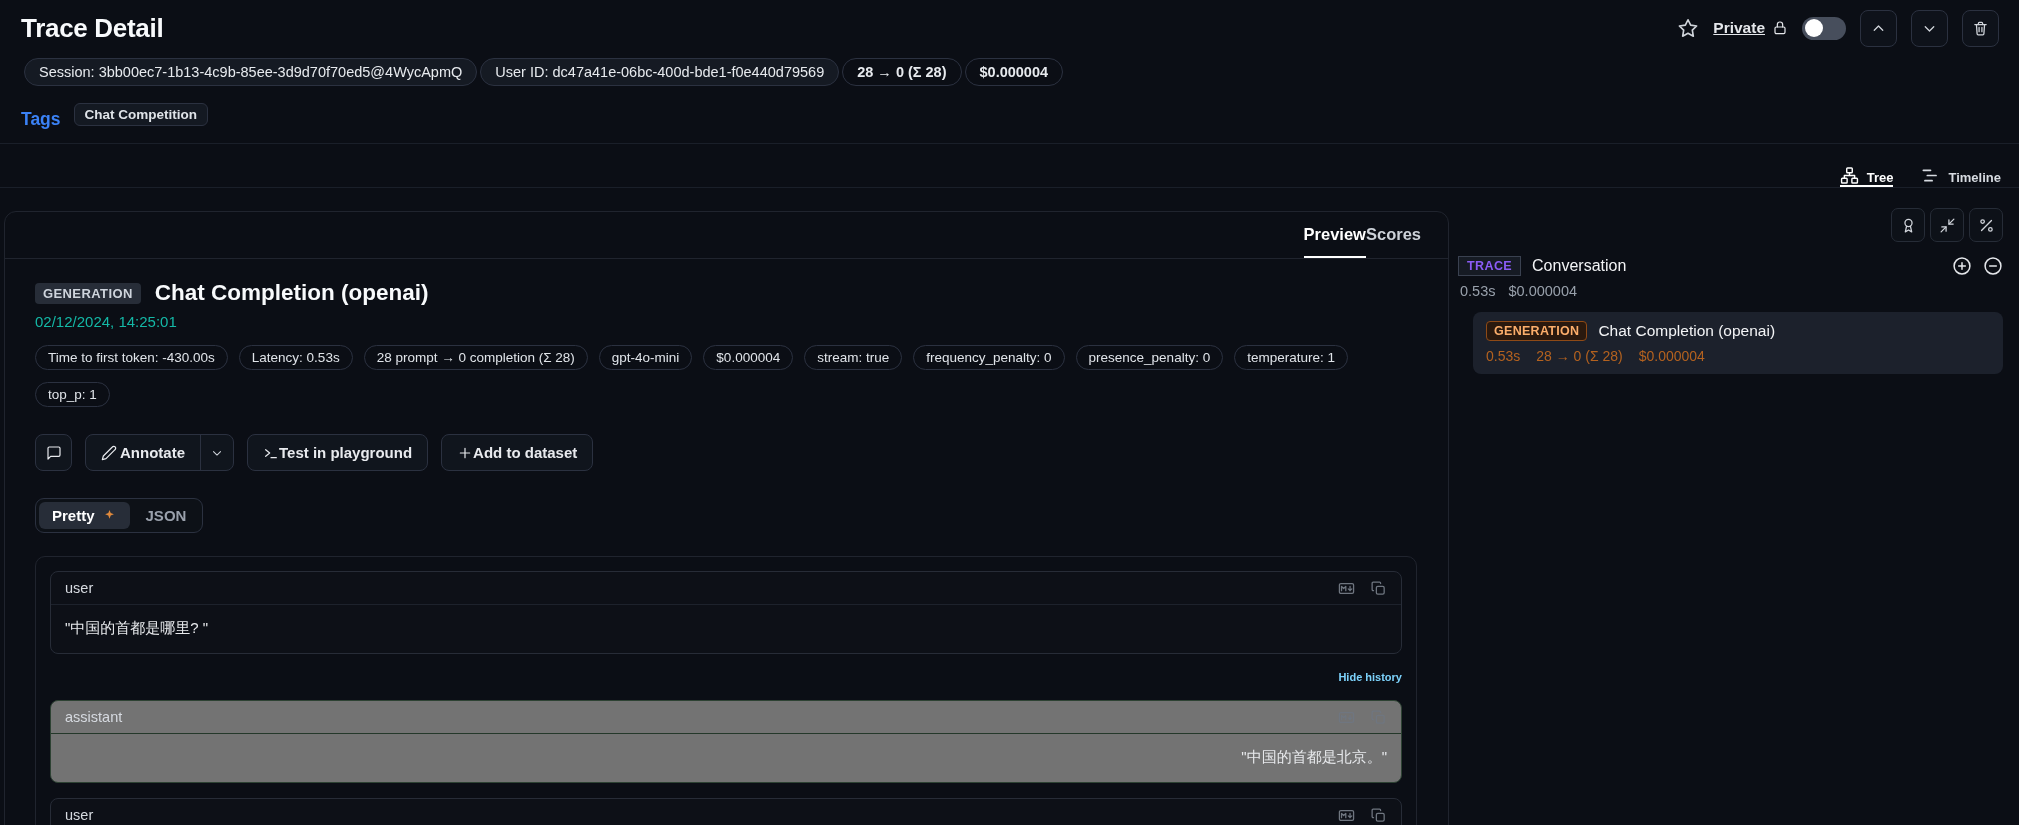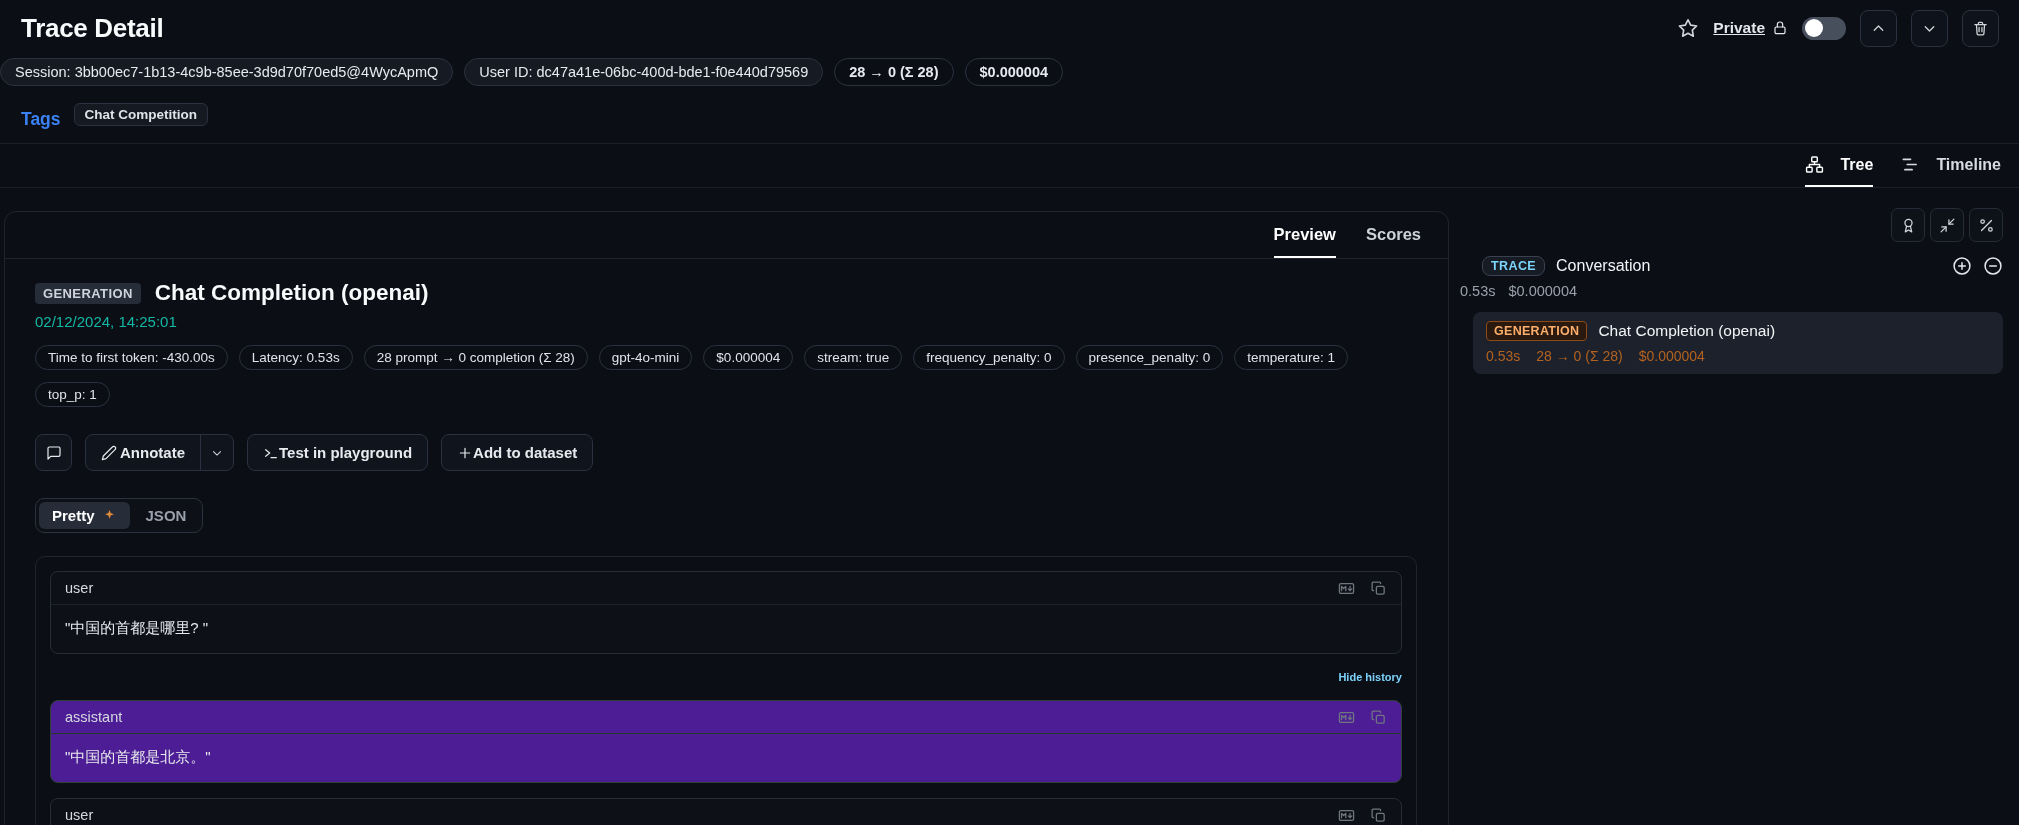--- a/index.html
+++ b/index.html
@@ -17,40 +17,40 @@
   .page-title { font-size: 26px; font-weight: 700; color: #f8fafc; letter-spacing: -0.3px; }
   .topbar-right { margin-left: auto; display: flex; align-items: center; gap: 14px; text-decoration: underline; }
   .iconghost { background: none; border: none; color: #d1d5db; cursor: pointer; display: flex; align-items: center; }
   .private-wrap { display: flex; align-items: center; gap: 7px; font-size: 15.5px; font-weight: 600; color: #e5e7eb; }
   .toggle { width: 44px; height: 23px; border-radius: 999px; background: #474e5c; position: relative; border: none; cursor: pointer; }
   .toggle .knob { position: absolute; top: 2.5px; left: 3px; width: 18px; height: 18px; border-radius: 50%; background: #ffffff; }
   .sqbtn { width: 37px; height: 37px; border-radius: 8px; border: 1px solid #2b3140; background: #0e121a; color: #d1d5db; display: flex; align-items: center; justify-content: center; cursor: pointer; }
   .sqbtn svg { width: 17px; height: 17px; }
 
   
-  .badges-row { display: flex; align-items: center; gap: 11px; padding: 8px 8px 6px 0; }
+  .badges-row { display: flex; align-items: center; gap: 3px; padding: 8px 8px 6px 24px; }
   .pillbadge { border: 1px solid #2b3140; background: #151a23; border-radius: 999px; padding: 5px 14px; font-size: 14.5px; font-weight: 500; color: #e7eaee; white-space: nowrap; }
   .pillbadge.outline { background: transparent; font-weight: 600; }
 
   
   .tags-row { display: flex; align-items: center; gap: 13px; padding: 6px 21px 13px 21px; border-bottom: 1px solid #1a1f29; }
   .tags-label { font-size: 17.5px; font-weight: 700; color: #3b82f6; margin-top: 11px; }
   .tagchip { border: 1px solid #2b3140; background: #141922; border-radius: 6px; padding: 3px 10px; font-size: 13.5px; font-weight: 600; color: #dfe3e8; cursor: pointer; }
 
   
   .viewbar { display: flex; justify-content: flex-end; align-items: stretch; gap: 28px; height: 44px; border-bottom: 1px solid #1a1f29; padding-right: 18px; }
-  .viewtab { display: flex; align-items: center; gap: 16px; font-size: 16px; font-weight: 600; color: #d7dbe1; border-bottom: 2px solid transparent; cursor: pointer; background: none; border-top: none; border-left: none; border-right: none; }
+  .viewtab { display: flex; align-items: flex-end; gap: 8px; font-size: 13px; font-weight: 600; color: #d7dbe1; border-bottom: 2px solid transparent; cursor: pointer; background: none; border-top: none; border-left: none; border-right: none; }
   .viewtab.active { color: #ffffff; border-bottom-color: #ffffff; }
   .viewtab svg { width: 19px; height: 19px; }
 
   
   .content { display: flex; align-items: flex-start; height: 645px; overflow: hidden; }
   .main-panel { margin: 23px 0 0 4px; width: 1445px; height: 760px; border: 1px solid #20242e; border-radius: 12px; background: #0b0e15; }
 
-  .panel-tabs { display: flex; justify-content: flex-end; align-items: stretch; gap: 30px; height: 47px; border-bottom: 1px solid #20242e; padding-right: 27px; }
+  .panel-tabs { display: flex; justify-content: flex-end; align-items: stretch; height: 47px; border-bottom: 1px solid #20242e; padding-right: 27px; }
   .ptab { display: flex; align-items: center; font-size: 16.5px; font-weight: 600; color: #cdd2d9; border-bottom: 2px solid transparent; cursor: pointer; background: none; border-top: none; border-left: none; border-right: none; }
   .ptab.active { color: #ffffff; border-bottom-color: #ffffff; }
 
   .obs { padding: 21px 30px 0 30px; }
   .obs-titlerow { display: flex; align-items: center; gap: 14px; }
   .typechip { background: #272d38; color: #ced4dc; font-size: 13px; font-weight: 600; letter-spacing: 0.4px; padding: 3px 8px; border-radius: 4px; }
   .obs-title { font-size: 22.5px; font-weight: 700; color: #f8fafc; }
   .obs-time { margin-top: 7px; font-size: 15px; color: #14b8a6; }
   .pills { margin-top: 15px; display: flex; flex-wrap: wrap; gap: 12px 11px; max-width: 1395px; }
   .mpill { border: 1px solid #2b3140; border-radius: 999px; padding: 4px 12px; font-size: 13.5px; font-weight: 500; color: #e0e4e9; white-space: nowrap; }
@@ -66,37 +66,37 @@
   .splitbtn .caret svg { width: 14px; height: 14px; }
 
   .format-tabs { margin: 27px 30px 0 30px; display: inline-flex; gap: 3px; border: 1px solid #2b3140; background: #0d1117; border-radius: 9px; padding: 3px; }
   .seg { display: flex; align-items: center; gap: 7px; padding: 5px 13px; border-radius: 6px; font-size: 15px; font-weight: 600; color: #9aa1ac; background: none; border: none; font-family: inherit; cursor: pointer; }
   .seg.active { background: #272d38; color: #ffffff; }
   .seg .spark { width: 15px; height: 15px; color: #e08a3c; }
 
   .io-card { margin: 23px 30px 0 30px; width: 1382px; border: 1px solid #20242e; border-radius: 10px; padding: 14px; display: flex; flex-direction: column; gap: 15px; }
   .msg { border-radius: 8px; overflow: hidden; }
   .msg.user { border: 1px solid #272c37; background: #0d1017; }
-  .msg.assistant { border: 1px solid #2d4233; background: #4c1d95; }
+  .msg.assistant { border: 1px solid #2d4233; background: #737373; text-align: right; }
   .msg-head { display: flex; align-items: center; justify-content: space-between; height: 33px; padding: 0 14px; font-size: 14.5px; color: #d6dae0; }
   .msg.user .msg-head { border-bottom: 1px solid #1d222c; }
   .msg.assistant .msg-head { border-bottom: 1px solid #24382a; }
   .msg-icons { display: flex; align-items: center; gap: 13px; color: #6f7680; }
   .msg-icons svg { width: 17px; height: 17px; cursor: pointer; }
   .msg-icons svg.md { width: 21px; }
   .msg-body { padding: 12px 14px 15px 14px; font-size: 15px; color: #e8eaed; line-height: 1.4; }
   .hide-history { text-align: right; font-size: 11px; font-weight: 600; color: #7dd3fc; margin: 2px 0; cursor: pointer; }
 
   
   .right-panel { flex: 1; padding: 20px 16px 0 9px; }
   .tree-toolbar { display: flex; justify-content: flex-end; gap: 5px; }
   .tool { width: 34px; height: 34px; border: 1px solid #262c37; border-radius: 7px; background: #0d1118; color: #d1d5db; display: flex; align-items: center; justify-content: center; cursor: pointer; }
   .tool svg { width: 17px; height: 17px; }
   .trace-row { margin-top: 14px; display: flex; align-items: center; gap: 11px; }
-  .trace-chip { border: 1px solid #3a4150; background: #161b24; color: #7dd3fc; font-size: 12.5px; font-weight: 600; letter-spacing: 0.4px; padding: 2px 8px; border-radius: 8px; margin-left: 24px; }
+  .trace-chip { border: 1px solid #3a4150; background: #161b24; color: #8b5cf6; font-size: 12.5px; font-weight: 600; letter-spacing: 0.4px; padding: 2px 8px; border-radius: 0; }
   .trace-name { font-size: 16px; font-weight: 500; color: #f3f4f6; }
   .trace-row .spacer { flex: 1; }
   .circlebtn { background: none; border: none; color: #e5e7eb; cursor: pointer; padding: 0; }
   .circlebtn svg { width: 20px; height: 20px; }
   .trace-metrics { margin: 7px 0 0 2px; display: flex; gap: 13px; font-size: 14.5px; color: #98a0ab; }
   .gen-card { margin: 13px 0 0 15px; background: #1c212c; border-radius: 8px; padding: 9px 13px 10px 13px; cursor: pointer; }
   .gen-row { display: flex; align-items: center; gap: 11px; }
   .gen-chip { border: 1px solid #8f4a16; background: #2a190e; color: #fcae6b; font-size: 12.5px; font-weight: 700; letter-spacing: 0.3px; padding: 2px 7px; border-radius: 4px; }
   .gen-name { font-size: 15.5px; font-weight: 500; color: #f3f4f6; }
   .gen-metrics { margin-top: 7px; display: flex; gap: 16px; font-size: 14px; color: #b4621f; }

